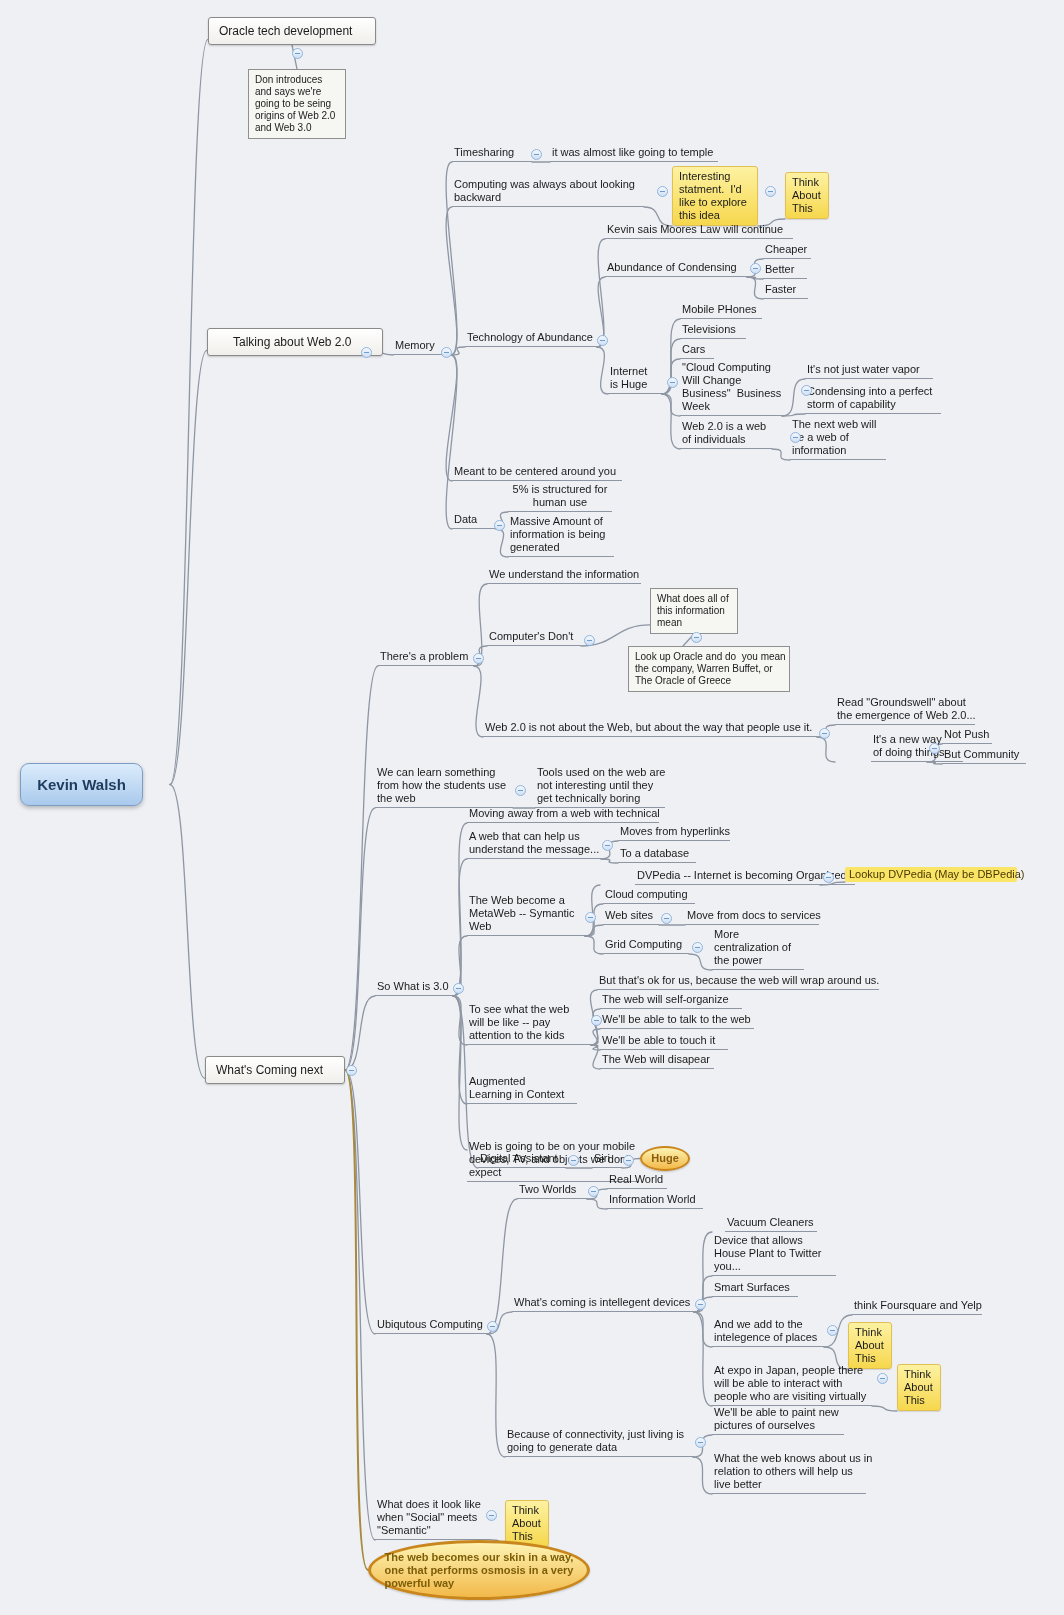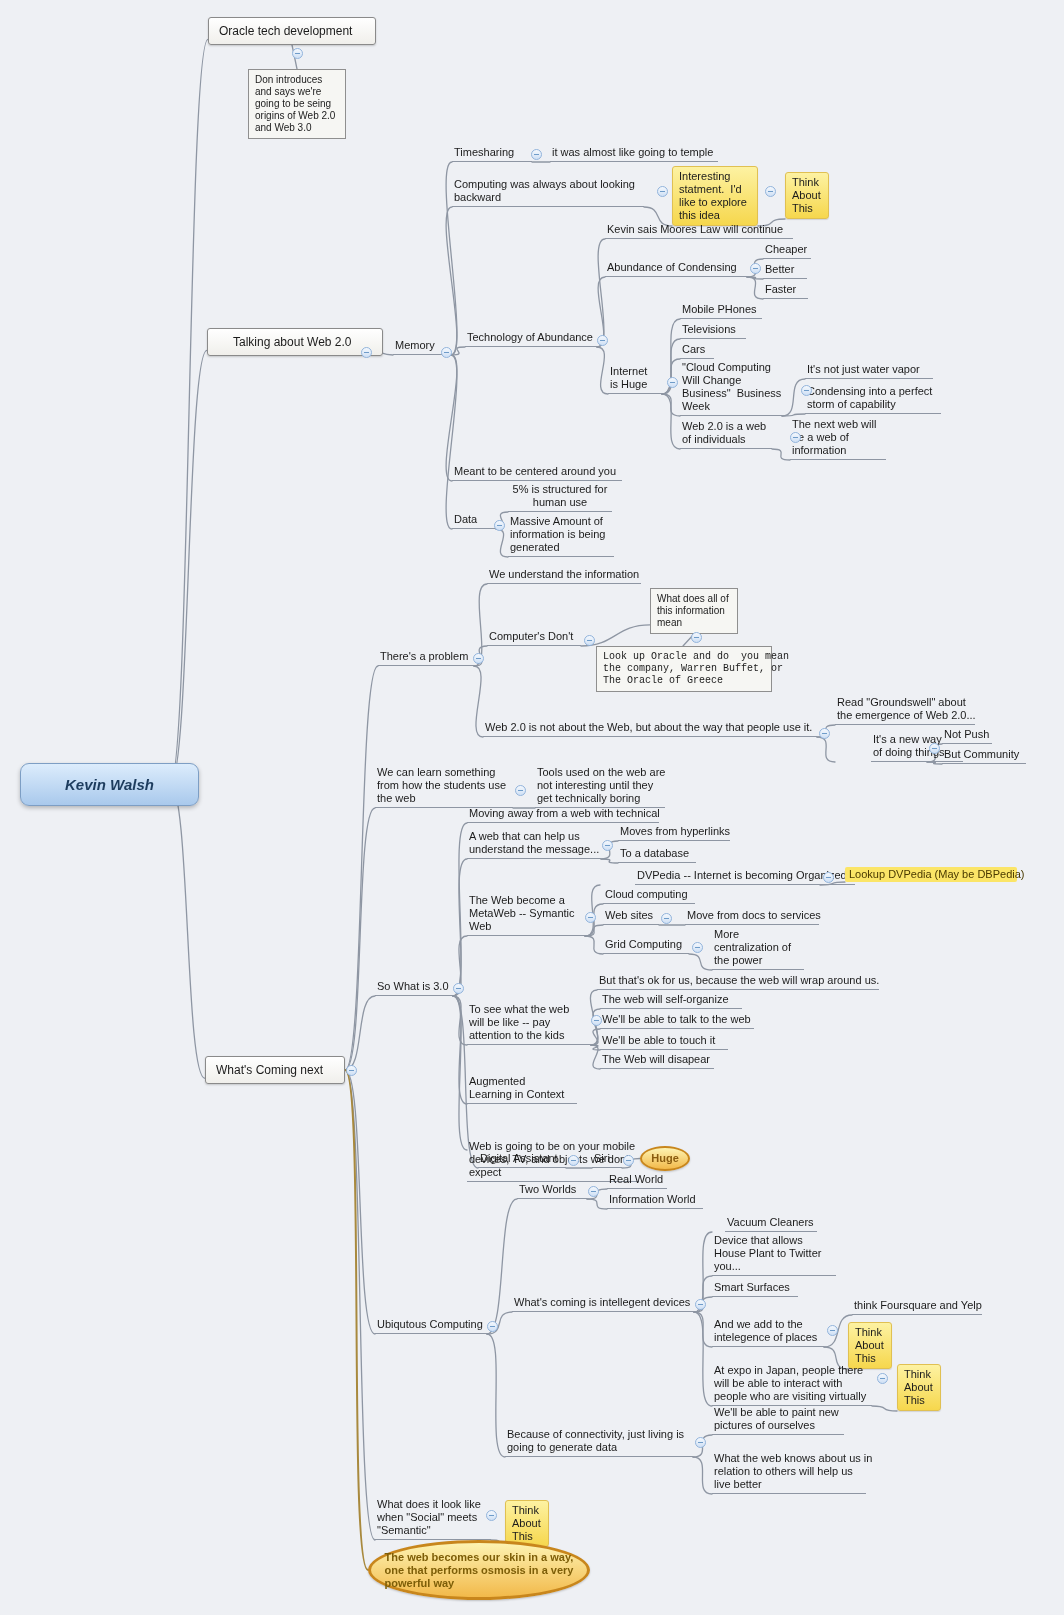--- a/index.html
+++ b/index.html
@@ -107,21 +107,21 @@
       <path d="M 694 1312 C 714 1312 692 1406 712 1406" fill="none" stroke="#8e96a3" stroke-width="1.3" stroke-linecap="round"></path>
       <path d="M 824 1347 C 844 1347 832 1315 852 1315" fill="none" stroke="#8e96a3" stroke-width="1.3" stroke-linecap="round"></path>
       <path d="M 824 1347 C 844 1347 828 1369 848 1369" fill="none" stroke="#8e96a3" stroke-width="1.3" stroke-linecap="round"></path>
       <path d="M 872 1406 C 892 1406 877 1411 897 1411" fill="none" stroke="#8e96a3" stroke-width="1.3" stroke-linecap="round"></path>
       <path d="M 693 1457 C 713 1457 692 1435 712 1435" fill="none" stroke="#8e96a3" stroke-width="1.3" stroke-linecap="round"></path>
       <path d="M 693 1457 C 713 1457 692 1494 712 1494" fill="none" stroke="#8e96a3" stroke-width="1.3" stroke-linecap="round"></path>
       <path d="M 345 1070 C 365 1070 355 1540 375 1540" fill="none" stroke="#8e96a3" stroke-width="1.3" stroke-linecap="round"></path>
       <path d="M 491 1540 C 511 1540 485 1547 505 1547" fill="none" stroke="#8e96a3" stroke-width="1.3" stroke-linecap="round"></path>
       <path d="M 345 1070 C 365 1070 348 1570 368 1570" fill="none" stroke="#a8893d" stroke-width="2" stroke-linecap="round"></path>
     </svg>
-<div class="node root" style="left: 20px; top: 763px; width: 179px; font-style: italic;">Kevin Walsh</div>
+<div class="node root" style="left: 20px; top: 763px; width: 123px;">Kevin Walsh</div>
     <div class="node box" style="left: 208px; top: 17px; width: 168px;">Oracle tech development</div>
     <div class="node notebox" style="left: 248px; top: 69px; width: 98px;">Don introduces
 and says we're
 going to be seing
 origins of Web 2.0
 and Web 3.0</div>
     <div class="node box" style="left: 207px; top: 328px; width: 176px; padding-left: 25px;">Talking about Web 2.0</div>
     <div class="node box" style="left: 205px; top: 1056px; width: 140px;">What's Coming next</div>
     <div class="node line" style="left: 393px; top: 339px; width: 58px;">Memory</div>
     <div class="node line" style="left: 452px; top: 146px; width: 80px;">Timesharing</div>
@@ -164,21 +164,21 @@
 human use</div>
     <div class="node line" style="left: 508px; top: 515px; width: 106px;">Massive Amount of
 information is being
 generated</div>
     <div class="node line" style="left: 378px; top: 650px; width: 96px;">There's a problem</div>
     <div class="node line" style="left: 487px; top: 568px; width: 154px;">We understand the information</div>
     <div class="node line" style="left: 487px; top: 630px; width: 94px;">Computer's Don't</div>
     <div class="node notebox" style="left: 650px; top: 588px; width: 88px;">What does all of
 this information
 mean</div>
-    <div class="node notebox" style="left: 596px; top: 646px; width: 176px; font-family: Liberation Mono, monospace;">Look up Oracle and do  you mean
+    <div class="node notebox" style="left: 628px; top: 646px; width: 162px;">Look up Oracle and do  you mean
 the company, Warren Buffet, or
 The Oracle of Greece</div>
     <div class="node line" style="left: 483px; top: 721px; width: 334px;">Web 2.0 is not about the Web, but about the way that people use it.</div>
     <div class="node line" style="left: 835px; top: 696px; width: 140px;">Read "Groundswell" about
 the emergence of Web 2.0...</div>
     <div class="node line" style="left: 835px; top: 733px; width: 92px; margin-left: 36px;">It's a new way
 of doing things</div>
     <div class="node line" style="left: 942px; top: 728px; width: 50px;">Not Push</div>
     <div class="node line" style="left: 942px; top: 748px; width: 84px;">But Community</div>
     <div class="node line" style="left: 375px; top: 766px; width: 138px;">We can learn something

